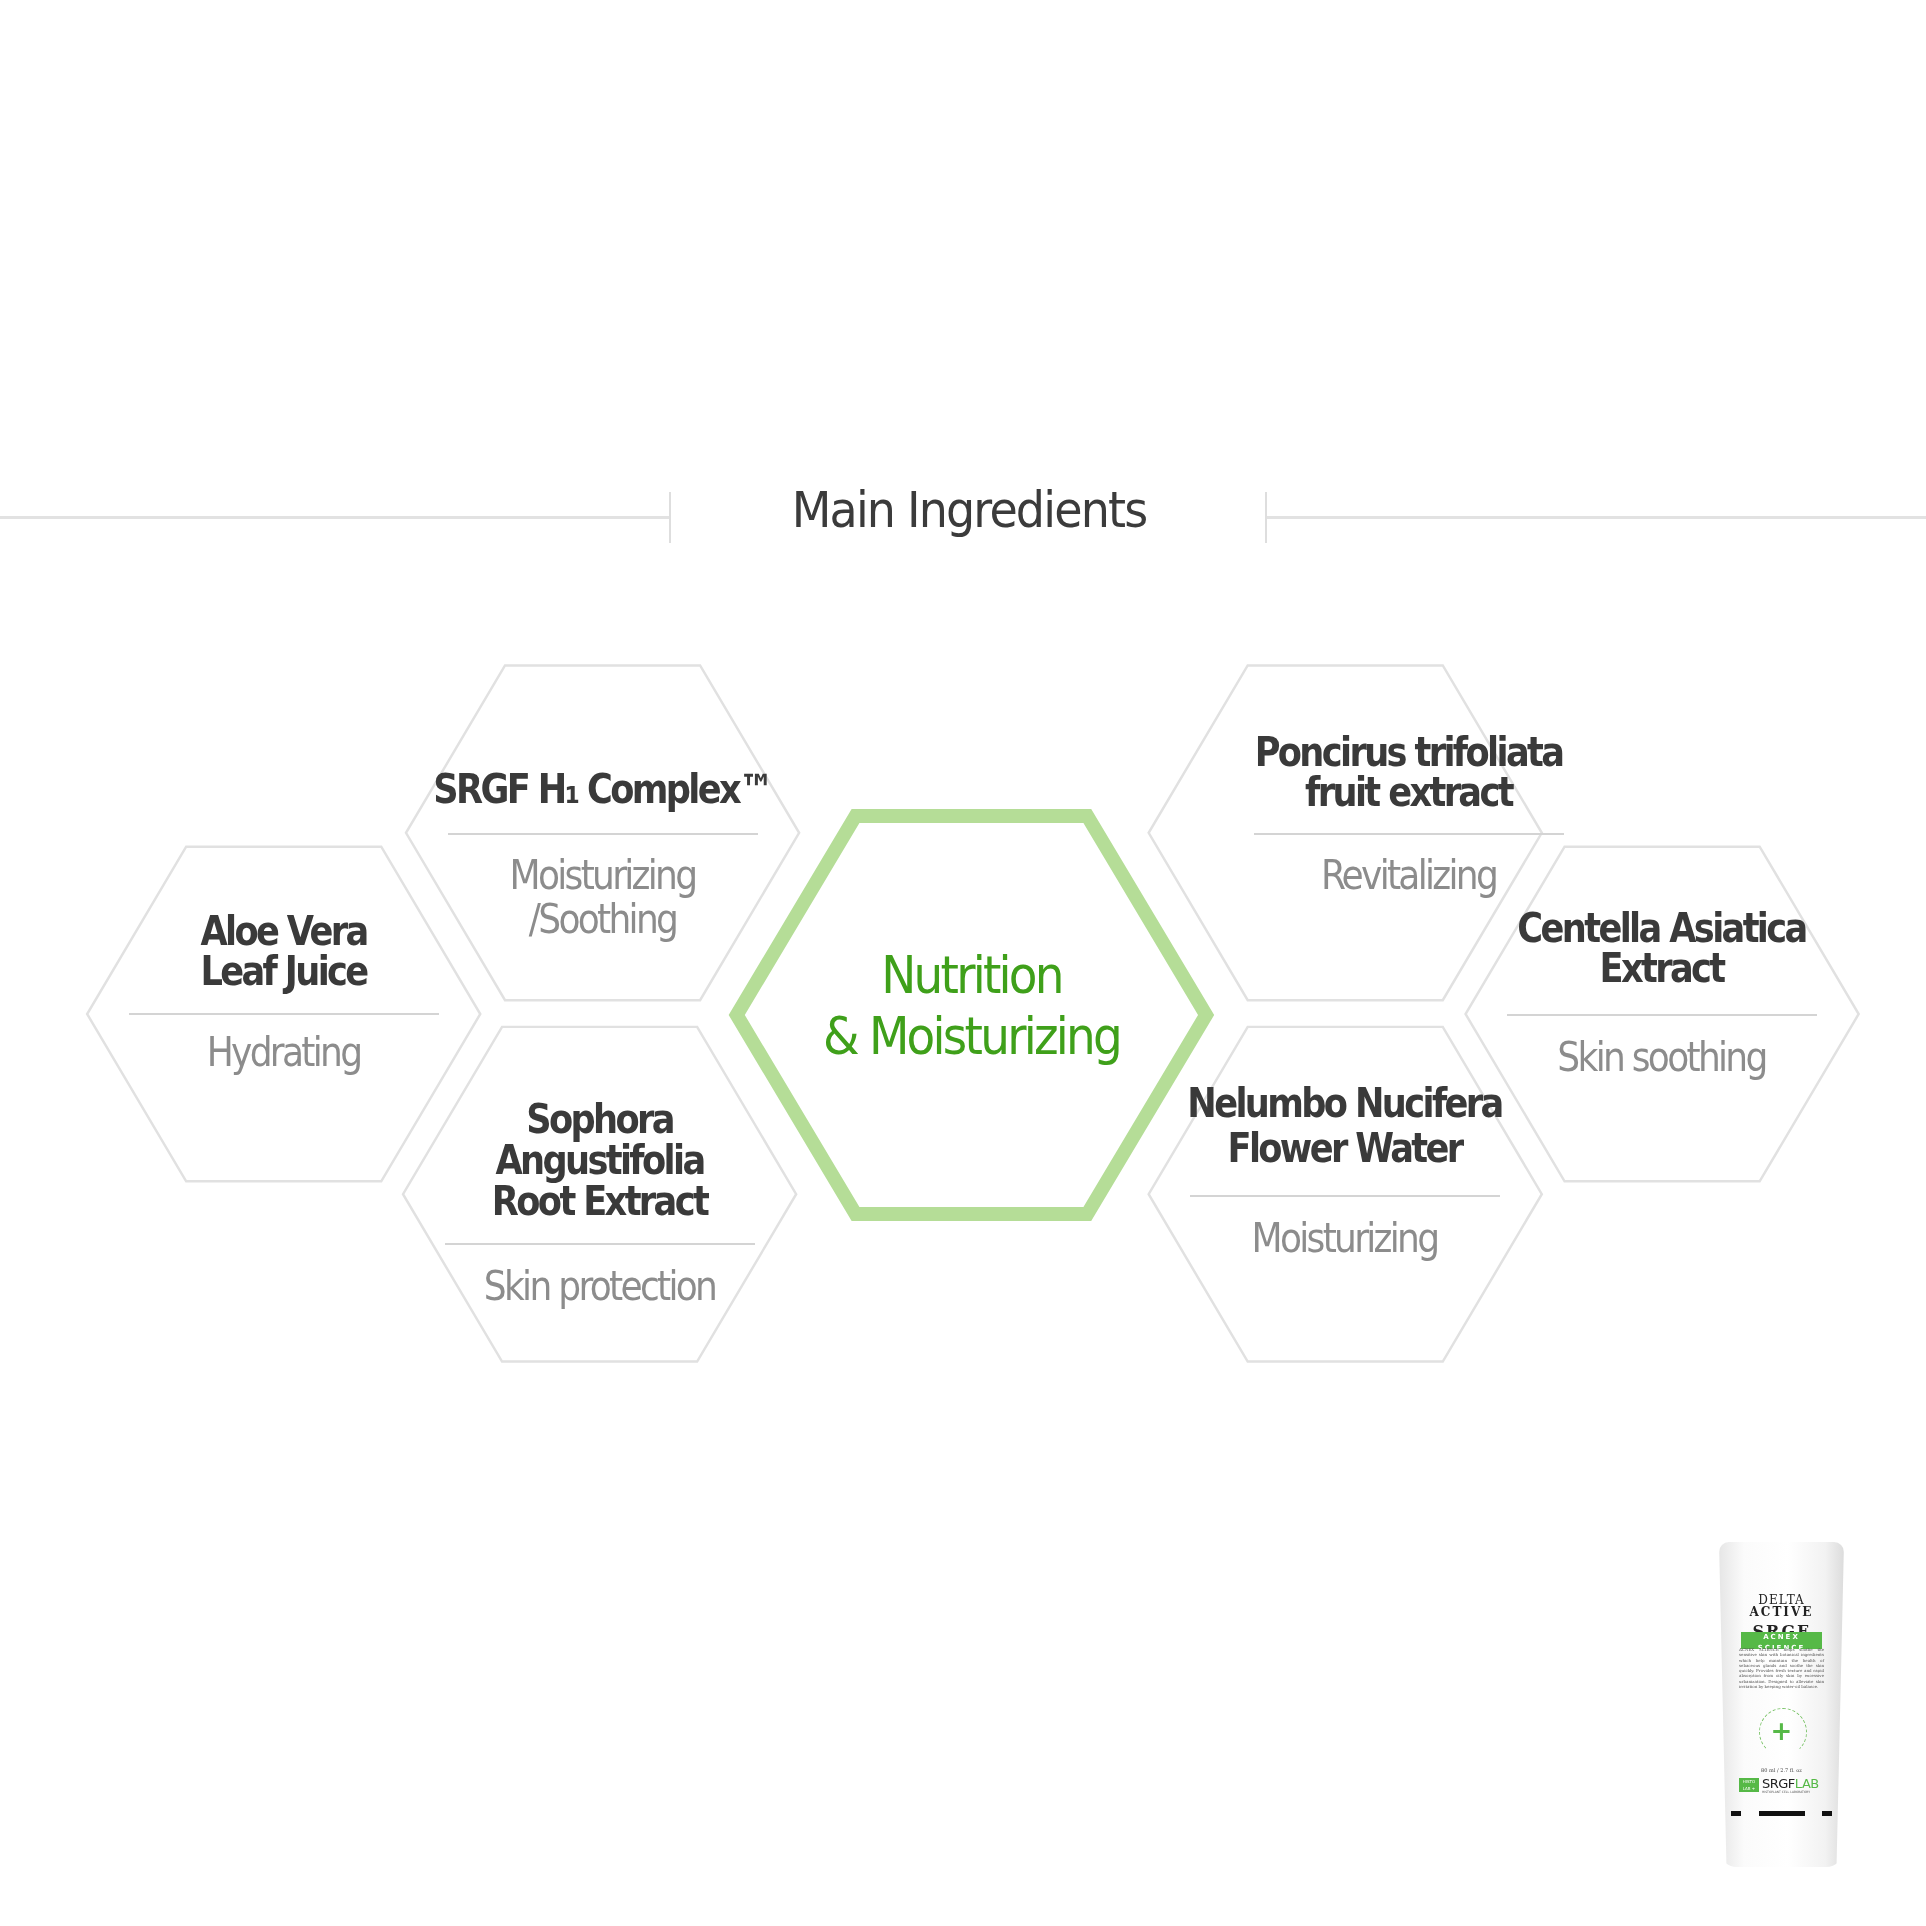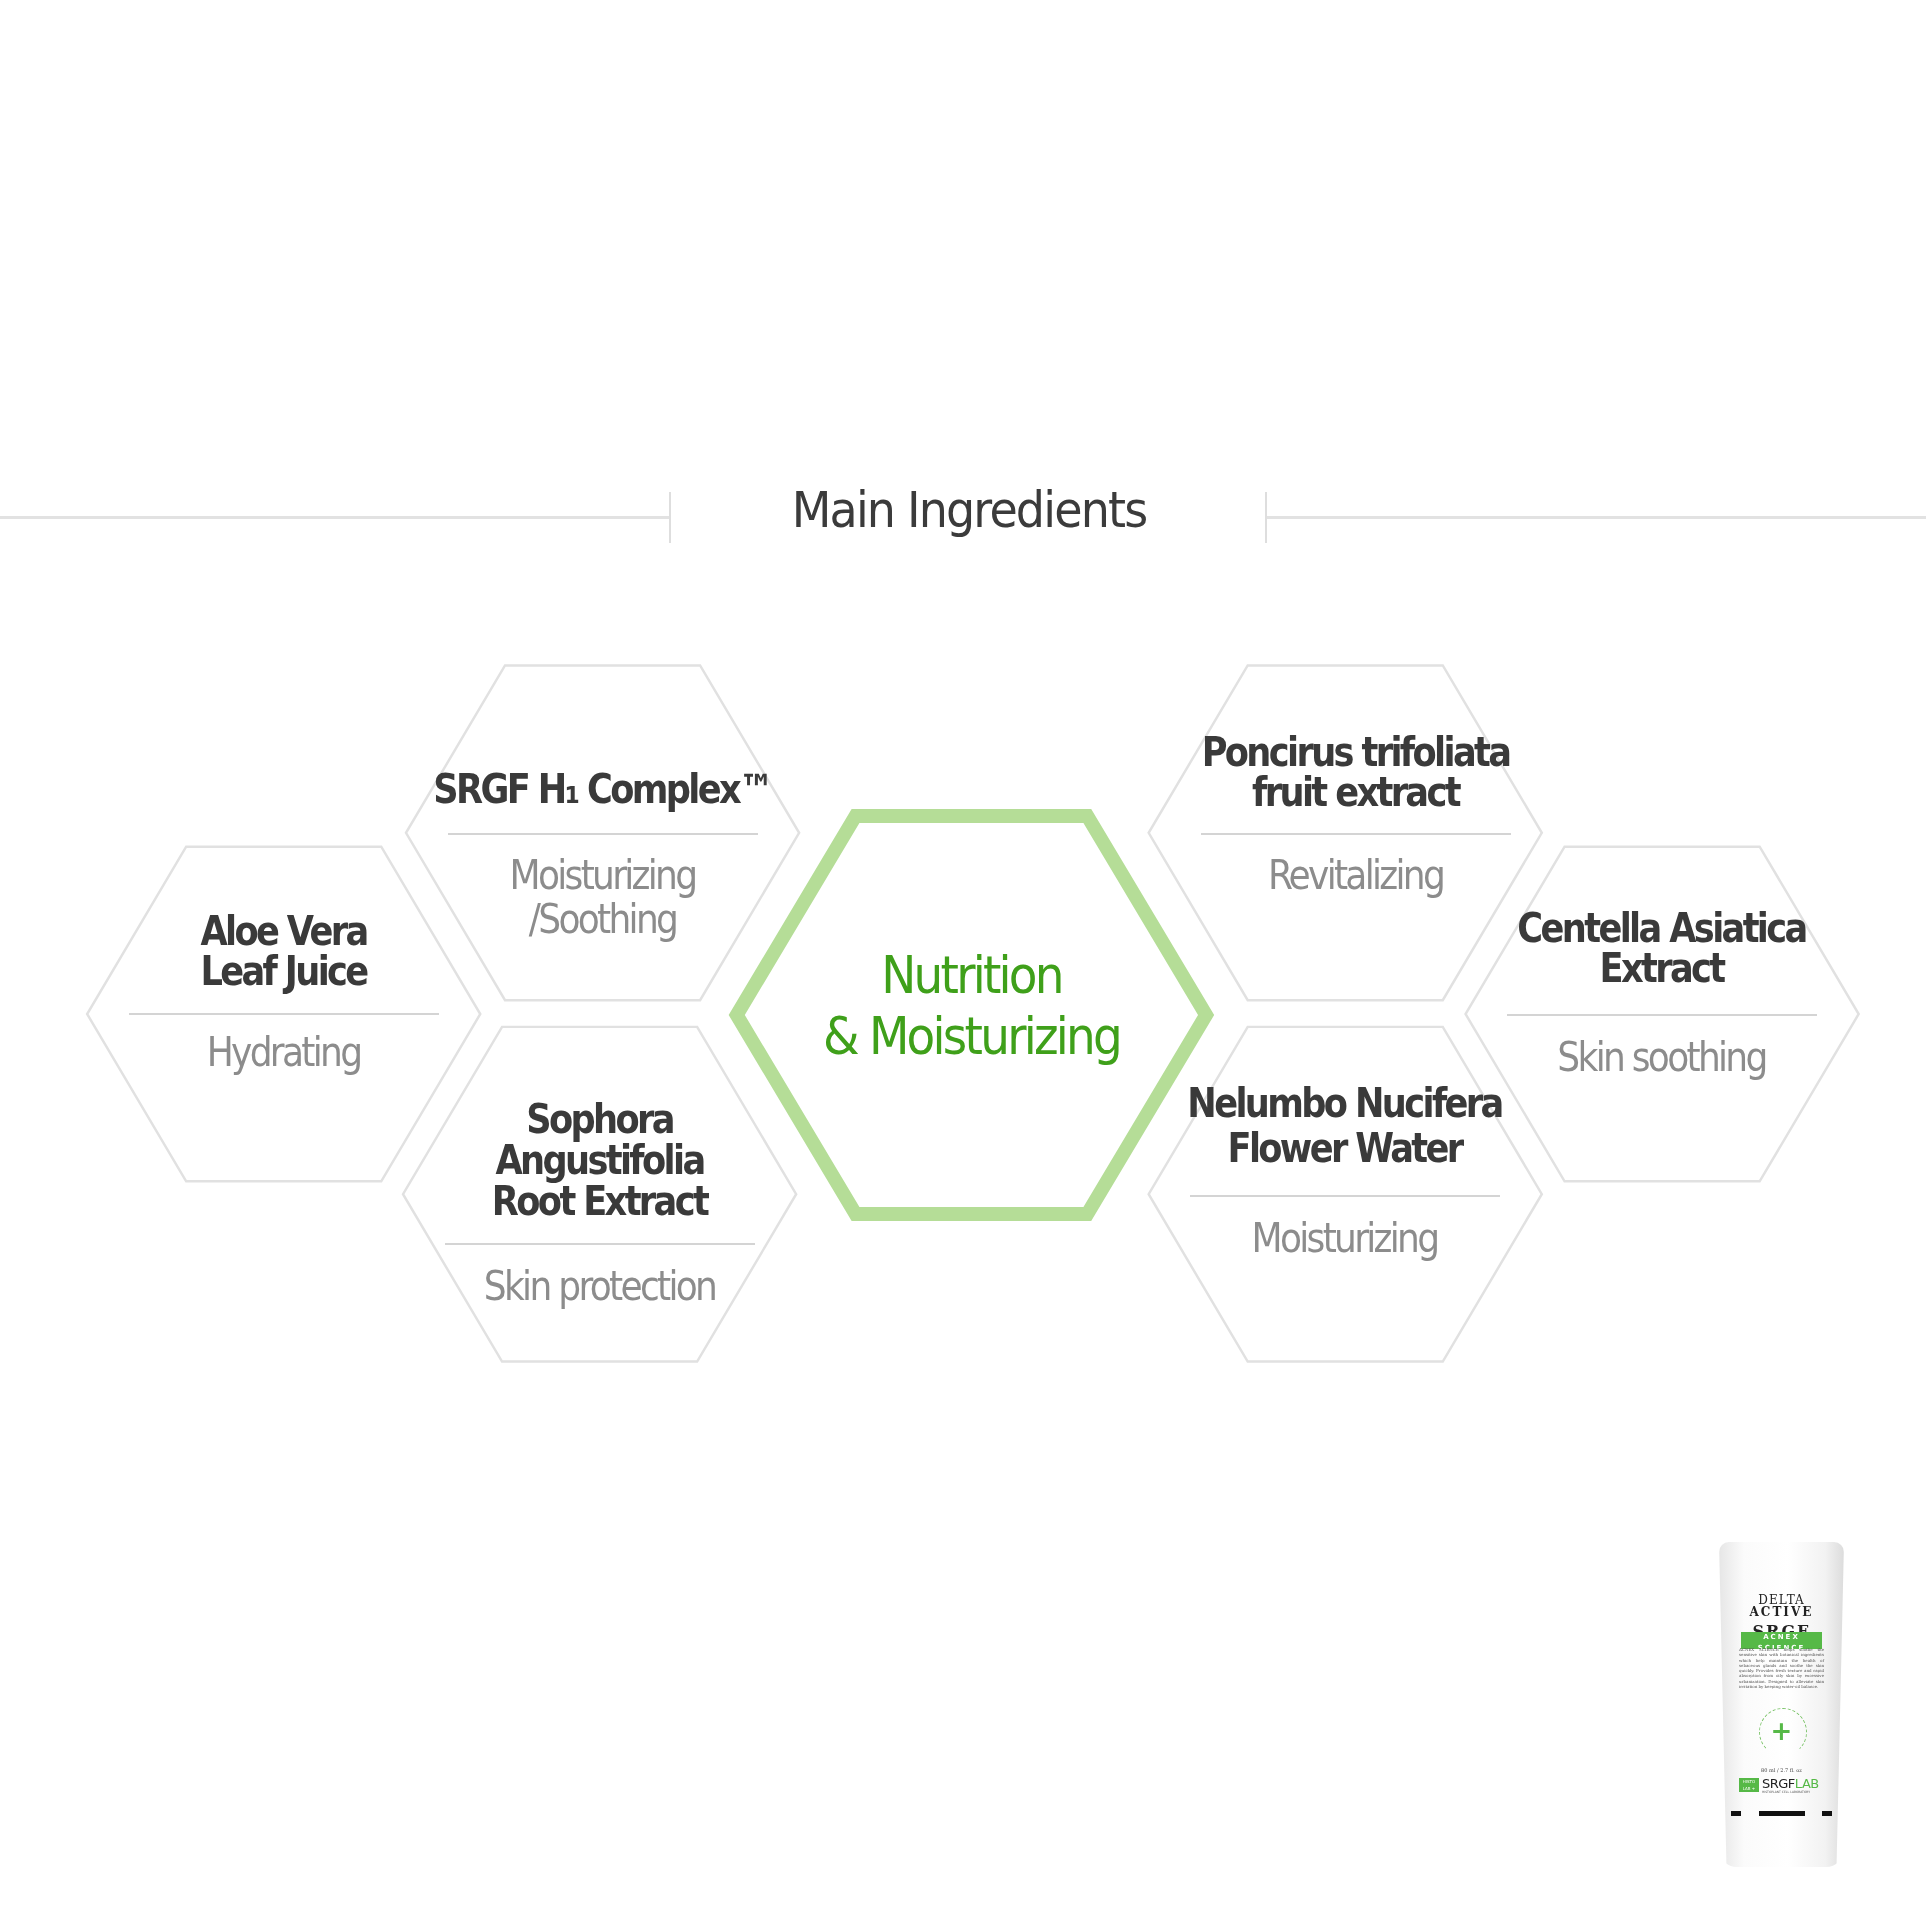--- a/index.html
+++ b/index.html
@@ -144,21 +144,21 @@
     <div>Sophora</div>
     <div>Angustifolia</div>
     <div>Root Extract</div>
   </div>
   <div class="hex-divider" style="top:168px;"></div>
   <div class="hex-benefit" style="top:189px;">
     <div>Skin protection</div>
   </div>
 </div>
 
-<div class="hex-text" style="left:1159px; top:665px; height:396px;">
+<div class="hex-text" style="left:1212px; top:665px; height:396px;">
   <div class="hex-name" style="top:67px;">
     <div>Poncirus trifoliata</div>
     <div>fruit extract</div>
   </div>
   <div class="hex-divider" style="top:168px;"></div>
   <div class="hex-benefit" style="top:188px;">
     <div>Revitalizing</div>
   </div>
 </div>
 

